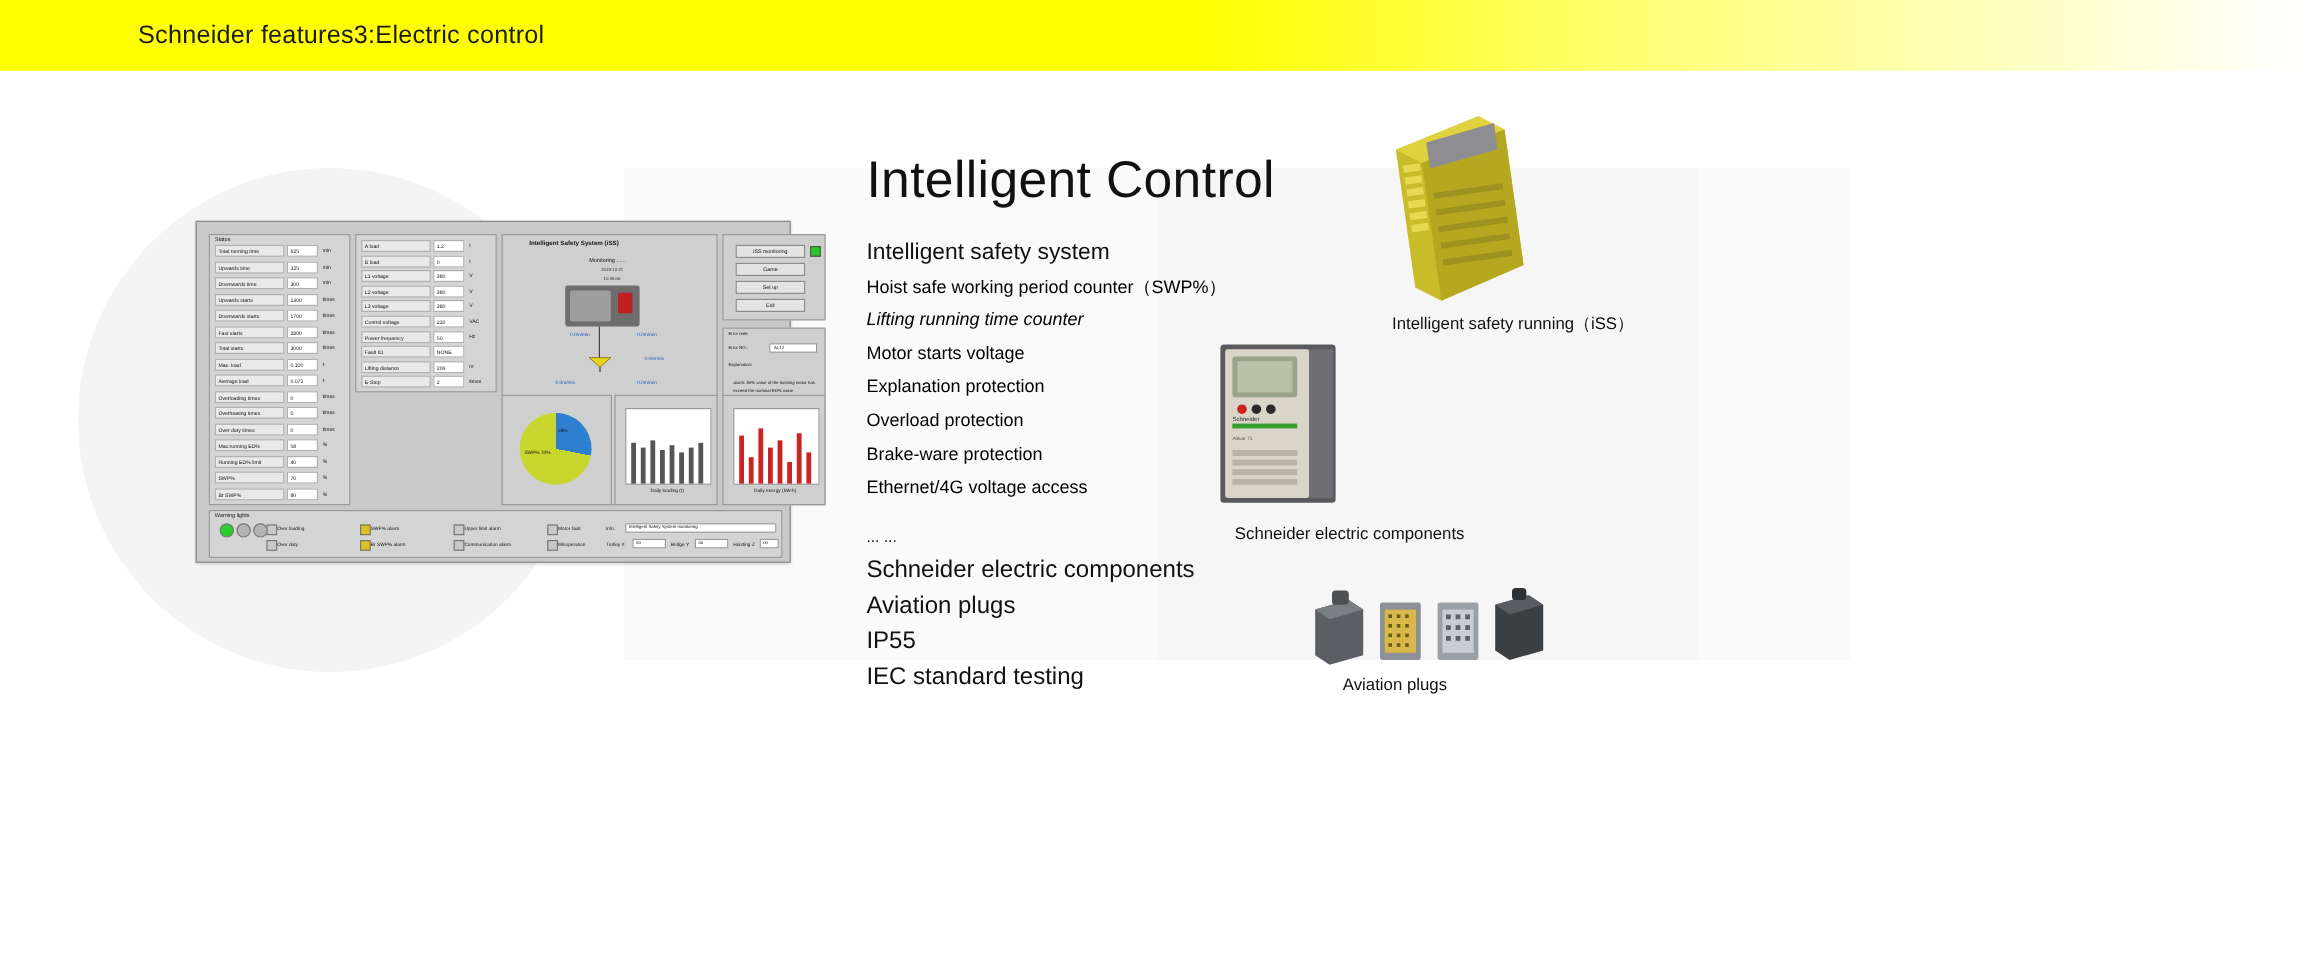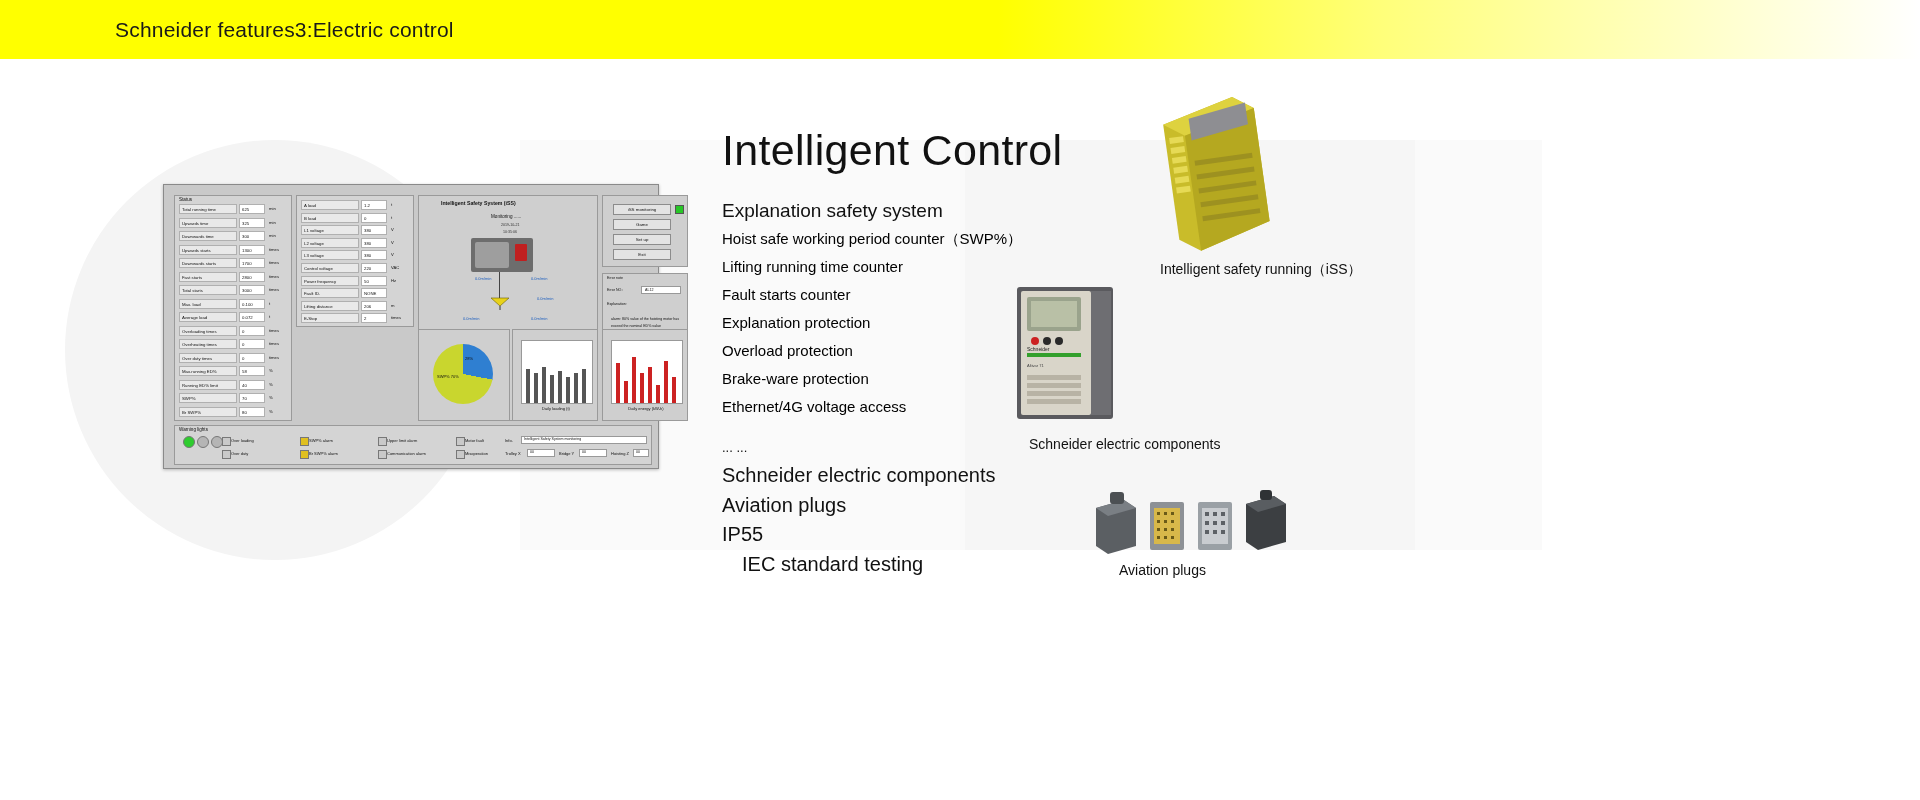--- a/index.html
+++ b/index.html
@@ -375,36 +375,36 @@
       <div class="wtext" style="left:436px;top:25px;">Hoisting Z</div>
       <div class="wfield" style="left:458px;top:23px;width:16px;">
         <span>00</span>
       </div>
     </div>
 
   </div>
 </div>
 
 <div class="headline">Intelligent Control</div>
-<div class="sub1">Explanation safety system</div>
+<div class="sub1">Intelligent safety system</div>
 <div id="feature-list">
     <div class="feature" style="top: 230px;">Hoist safe working period counter（SWP%）</div>
-    <div class="feature" style="top: 258px;">Lifting running time counter</div>
-    <div class="feature" style="top: 286px;">Fault starts counter</div>
+    <div class="feature" style="top: 258px; font-style: italic;">Lifting running time counter</div>
+    <div class="feature" style="top: 286px;">Motor starts voltage</div>
     <div class="feature" style="top: 314px;">Explanation protection</div>
     <div class="feature" style="top: 342px; text-align: center;">Overload protection</div>
     <div class="feature" style="top: 370px;">Brake-ware protection</div>
     <div class="feature" style="top: 398px;">Ethernet/4G voltage access</div>
   </div>
 <div class="ellipsis">... ...</div>
 <div id="big-lines">
     <div class="bigline" style="top: 464px;">Schneider electric components</div>
     <div class="bigline" style="top: 493.5px;">Aviation plugs</div>
     <div class="bigline" style="top: 523px; text-align: center;">IP55</div>
-    <div class="bigline" style="top: 552.5px; margin-left: 20px;">IEC standard testing</div>
+    <div class="bigline" style="top: 552.5px;">IEC standard testing</div>
   </div>
 
 <svg class="iss-img" viewBox="0 0 130 165">
   <g transform="rotate(-8 65 82)">
     <polygon points="20,30 92,12 112,26 112,140 40,160 20,146" fill="#c9bc2a"></polygon>
     <polygon points="20,30 92,12 112,26 40,44" fill="#ded23f"></polygon>
     <polygon points="40,44 112,26 112,140 40,160" fill="#b5a820"></polygon>
     <rect x="46" y="34" width="58" height="22" fill="#8e8e92" transform="skewY(-8)"></rect>
     <g fill="#e6da55">
       <rect x="24" y="44" width="14" height="6"></rect>

